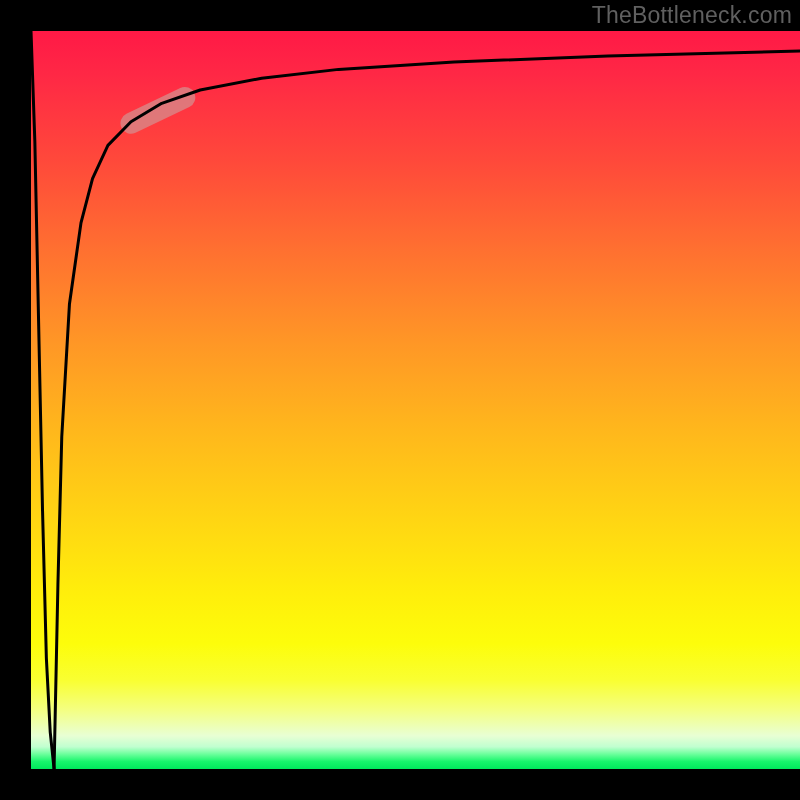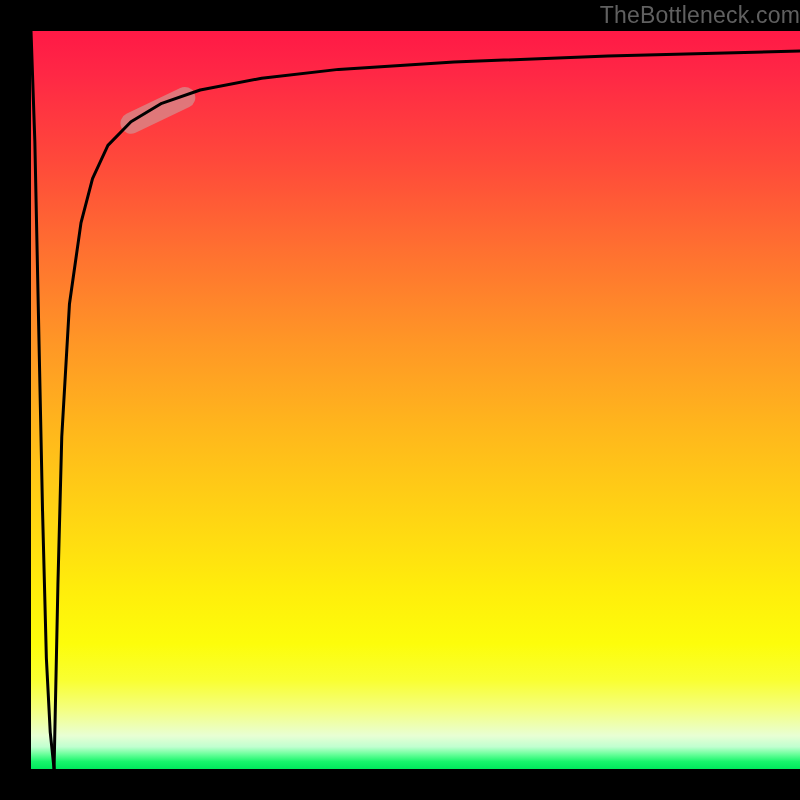--- a/index.html
+++ b/index.html
@@ -7,21 +7,21 @@
     width: 800px;
     height: 800px;
     background: #ffffff;
     position: relative;
     font-family: Arial, Helvetica, sans-serif;
     overflow: hidden;
   }
   .watermark {
     position: absolute;
     top: 2px;
-    right: 0;
+    right: 8px;
     color: #606060;
     font-size: 23px;
     font-weight: 400;
     letter-spacing: 0.2px;
     z-index: 30;
   }
   .plot-outer {
     position: absolute;
     left: 0;
     top: 0;

